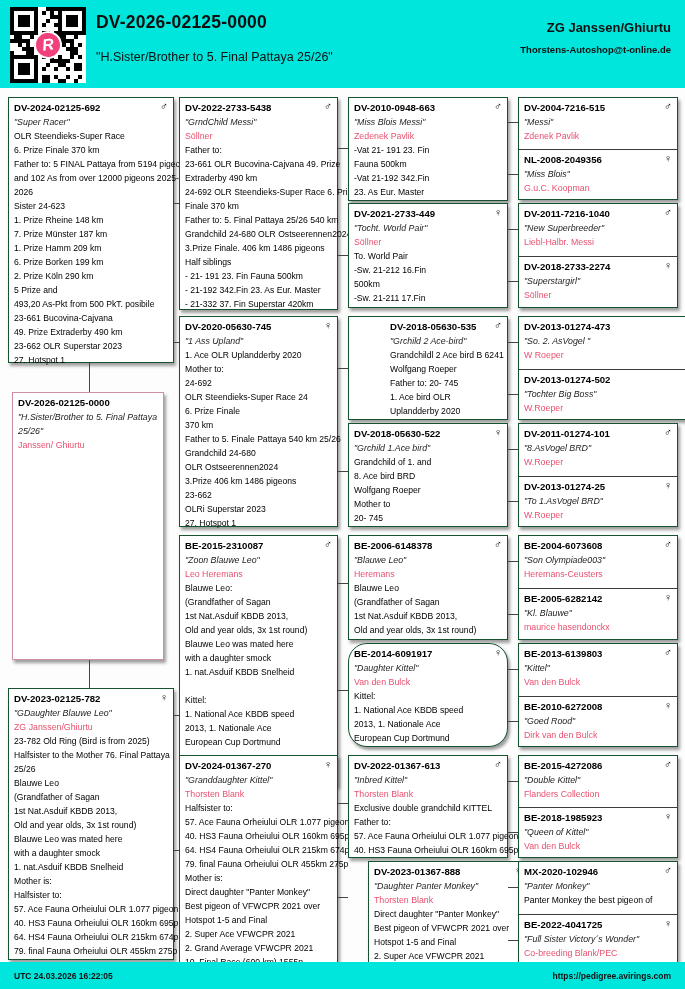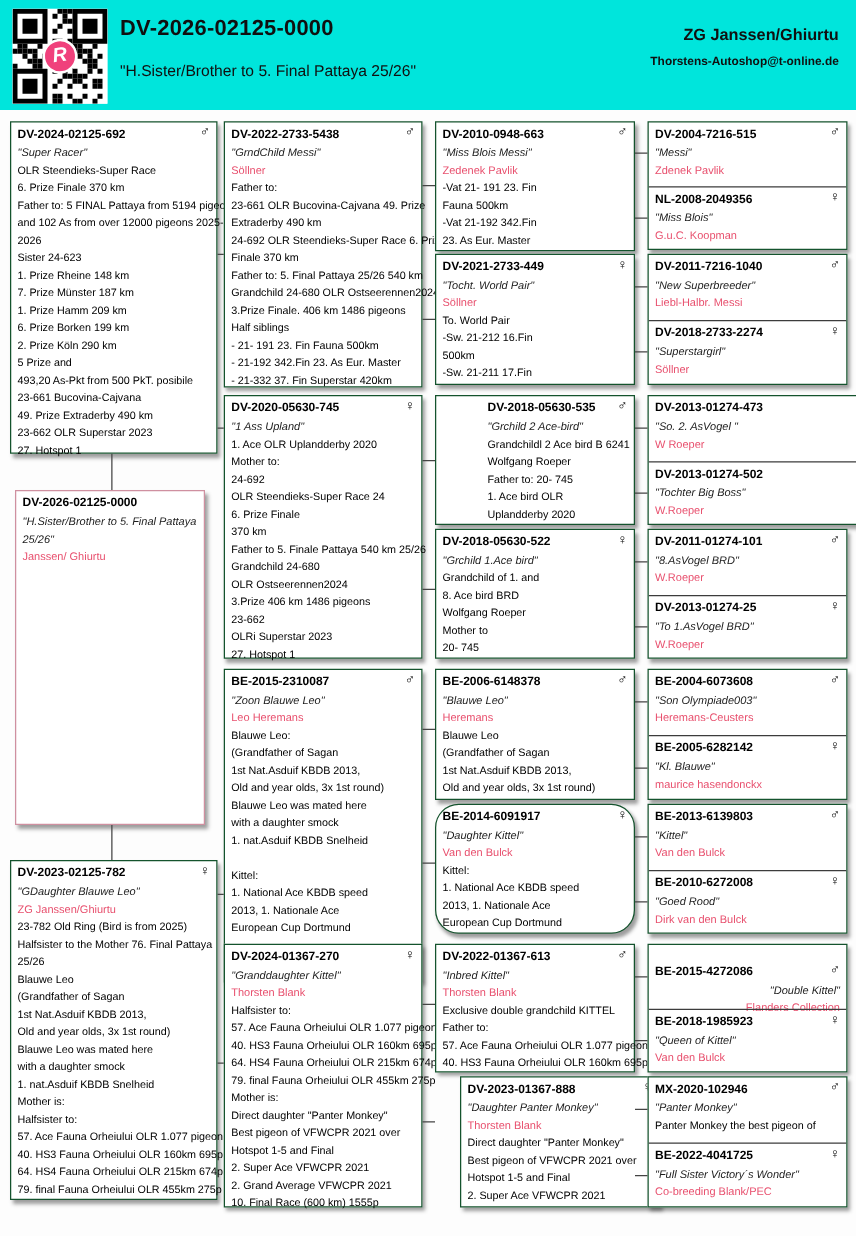--- a/index.html
+++ b/index.html
@@ -497,21 +497,21 @@
         <div class="phalf second" style="top: 52px; height: 50px;">
           <div class="ptitle">
             <span class="pring">BE-2010-6272008</span>
             <span class="psex">♀</span>
           </div>
           <div class="pname">"Goed Rood"</div>
           <div class="pbreeder">Dirk van den Bulck</div>
         </div>
       </div>
       <div class="pbox" style="left: 518px; top: 667px; width: 160px; height: 103px; padding: 0px;">
-        <div class="phalf" style="top: 12px; height: 51px; text-align: right;">
+        <div class="phalf" style="top: 0px; height: 51px;">
           <div class="ptitle">
             <span class="pring">BE-2015-4272086</span>
             <span class="psex">♂</span>
           </div>
           <div class="pname">"Double Kittel"</div>
           <div class="pbreeder">Flanders Collection</div>
         </div>
         <div class="phalf second" style="top: 51px; height: 50px;">
           <div class="ptitle">
             <span class="pring">BE-2018-1985923</span>
@@ -564,14 +564,18 @@
       <div class="hline" style="left: 508px; top: 473px; width: 10px;"></div>
       <div class="hline" style="left: 508px; top: 526px; width: 10px;"></div>
       <div class="hline" style="left: 508px; top: 581px; width: 10px;"></div>
       <div class="hline" style="left: 508px; top: 633px; width: 10px;"></div>
       <div class="hline" style="left: 508px; top: 693px; width: 10px;"></div>
       <div class="hline" style="left: 508px; top: 744px; width: 10px;"></div>
       <div class="hline" style="left: 508px; top: 799px; width: 10px;"></div>
       <div class="hline" style="left: 508px; top: 852px; width: 10px;"></div>
     </main>
 
+  <footer class="botbar">
+    <span>UTC 24.03.2026 16:22:05</span>
+    <span>https://pedigree.avirings.com</span>
+  </footer>
 
 </div>
 
 </body></html>

